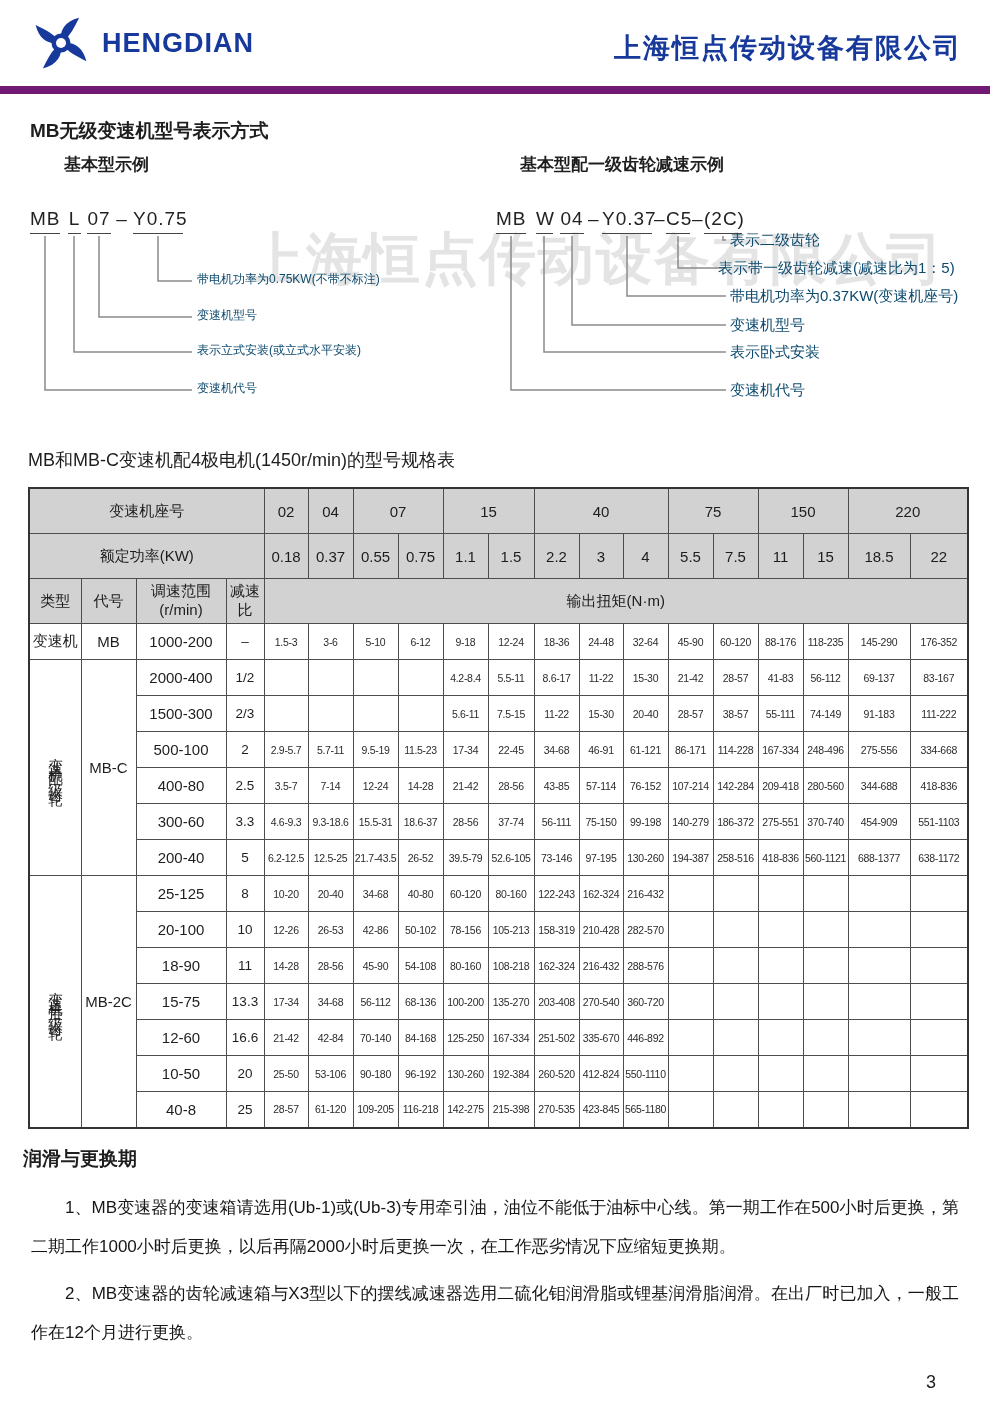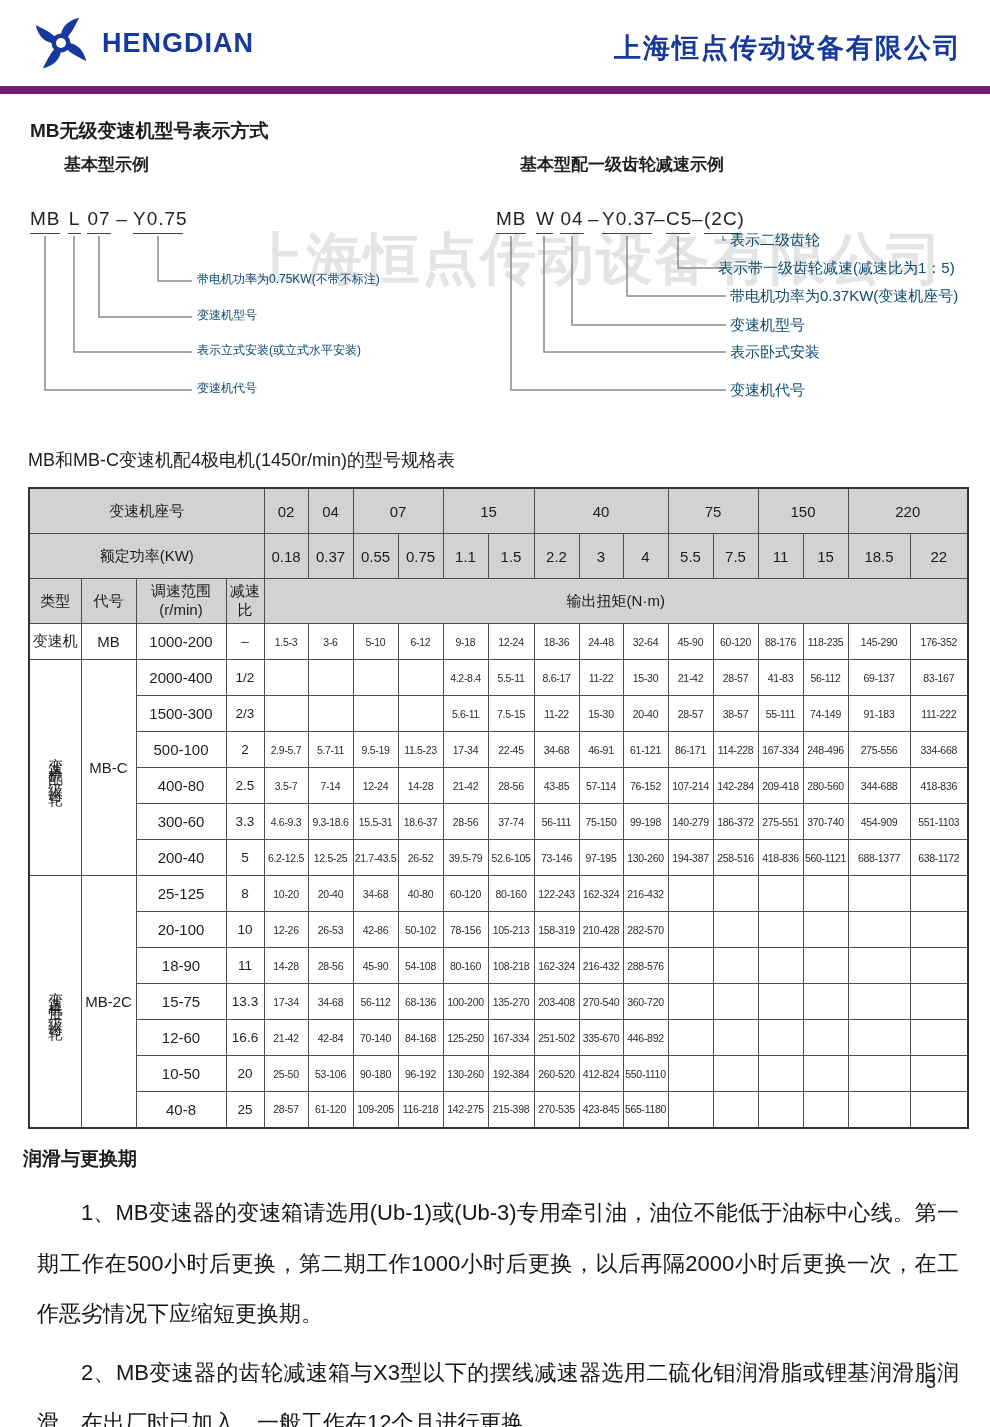--- a/index.html
+++ b/index.html
@@ -43,21 +43,21 @@
   .spec-table td.val{font-size:10.5px;letter-spacing:-0.3px;color:#2b2b2b;background:#fff;}
   .spec-table td.rangecell{font-size:15px;background:#fff;}
   .spec-table td.ratiocell{font-size:13.5px;background:#fff;}
   .spec-table td.typecell,.spec-table td.codecell{font-size:15px;background:#fff;}
   .vt{writing-mode:vertical-lr;text-orientation:upright;display:inline-block;letter-spacing:5px;
     font-size:14.5px;line-height:1;}
   .hd-small{font-size:13.5px;line-height:1.25;}
   
   .lube{position:absolute;left:23px;top:1146px;width:936px;z-index:1;}
   .lube-heading{font-size:19px;font-weight:bold;margin:0 0 16px 0;}
-  .lube p{font-size:22px;line-height:2.3;text-indent:2em;text-align:justify;margin:0 0 8px 14px;color:#161616;}
+  .lube p{font-size:17px;line-height:2.3;text-indent:2em;text-align:justify;margin:0 0 8px 8px;color:#161616;}
   .page-number{position:absolute;left:926px;top:1372px;font-size:18px;z-index:1;}
 </style>
 </head>
 <body>
 
 <div class="page">
 
   <div class="page-header">
     <div class="logo-wrap">
       <svg class="logo-icon" viewBox="0 0 64 64">

